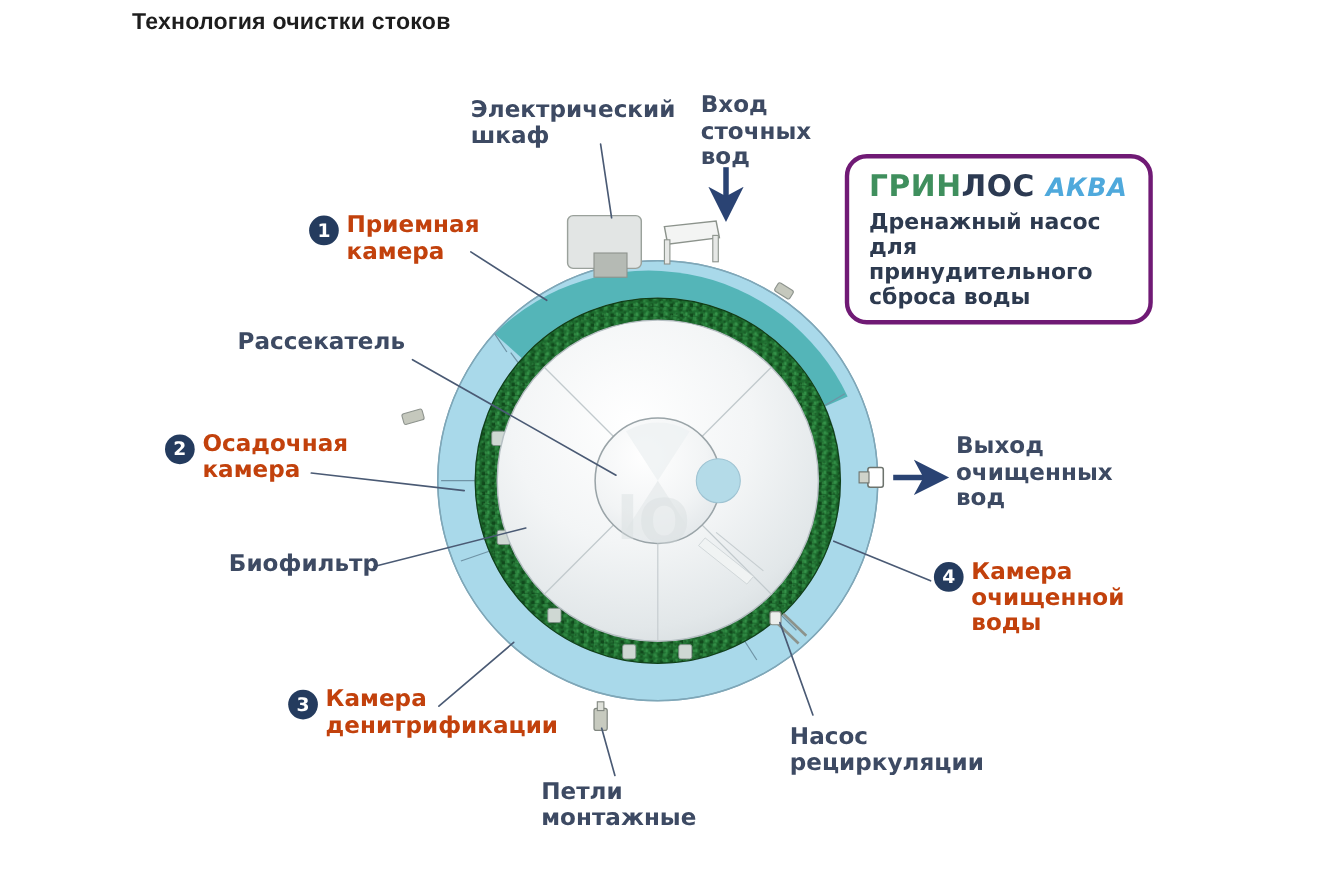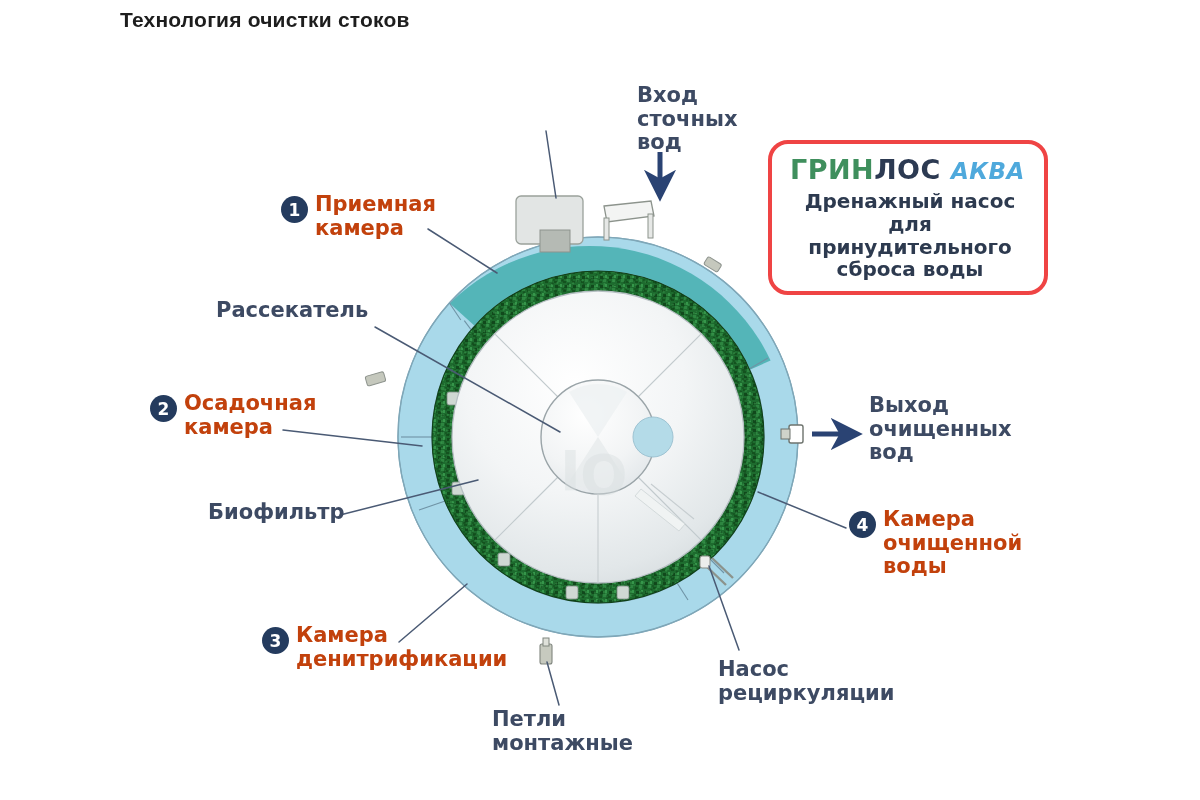--- a/index.html
+++ b/index.html
@@ -45,34 +45,34 @@
   .numlbl .txt{
     font-family:"DejaVu Sans",sans-serif;
     font-size:21px;font-weight:600;color:#c2410c;
     line-height:1.12;white-space:pre-line;
   }
 
   
   .logo-card{
     position:absolute;left:768px;top:140px;
     width:280px;height:155px;
-    border:4px solid #ef4444;border-radius:20px;
+    border:4px solid #701a75;border-radius:20px;
     background:#ffffff;
     box-sizing:border-box;
     padding:12px 14px 0 18px;
   }
   .logo-word{font-family:"DejaVu Sans",sans-serif;font-size:27px;font-weight:bold;letter-spacing:.5px;line-height:1;}
   .logo-green{color:#3f8f5d;}
   .logo-navy{color:#2c3a52;}
   .logo-aqua{color:#4fa9dc;font-style:italic;font-size:23px;font-weight:bold;margin-left:10px;letter-spacing:.5px;}
   .logo-sub{
     margin-top:6px;
     font-family:"DejaVu Sans",sans-serif;
     font-size:20px;font-weight:600;color:#2d3a4f;
-    line-height:1.14;white-space:pre-line;text-align:center;
+    line-height:1.14;white-space:pre-line;
   }
 
   
   svg.layer{position:absolute;left:0;top:0;width:1200px;height:800px;overflow:visible;}
 </style>
 </head>
 <body>
 
 <div id="stage">
 
@@ -243,20 +243,22 @@
       <path d="M399,642 L467,584"></path>
 
       <path d="M559,705 L547,662"></path>
 
       <path d="M739,650 L709,566"></path>
 
       <path d="M846,528 L758,492"></path>
     </g>
   </svg>
 
+  <div class="lbl" style="left:428px;top:88px;">Электрический
+шкаф</div>
 
   <div class="lbl" style="left:637px;top:84px;">Вход
 сточных
 вод</div>
 
   <div class="numlbl" style="left:281px;top:193px;">
     <div class="badge">1</div>
     <div class="txt">Приемная
 камера</div>
   </div>

